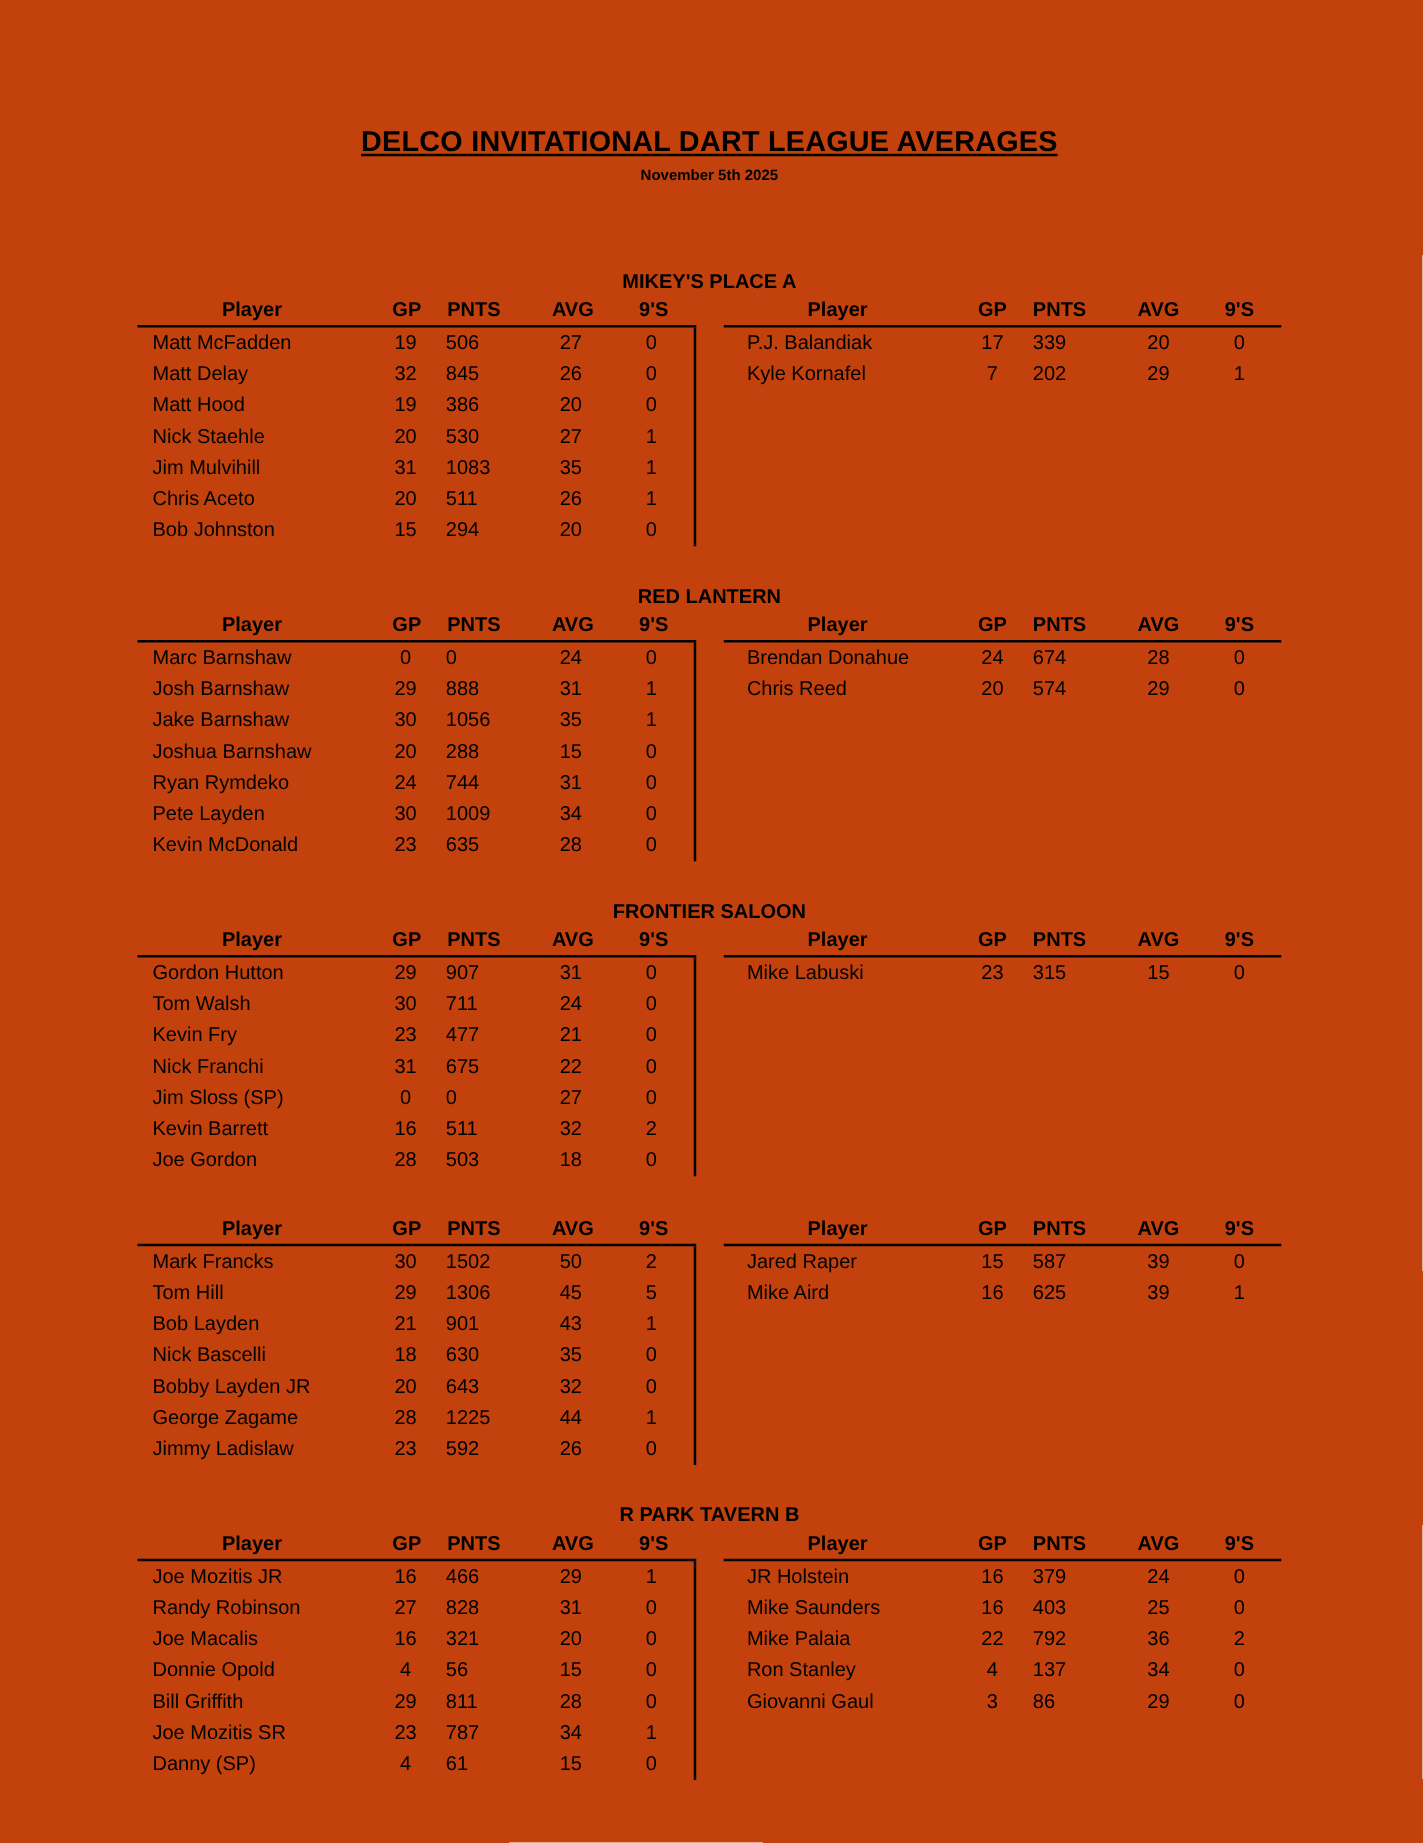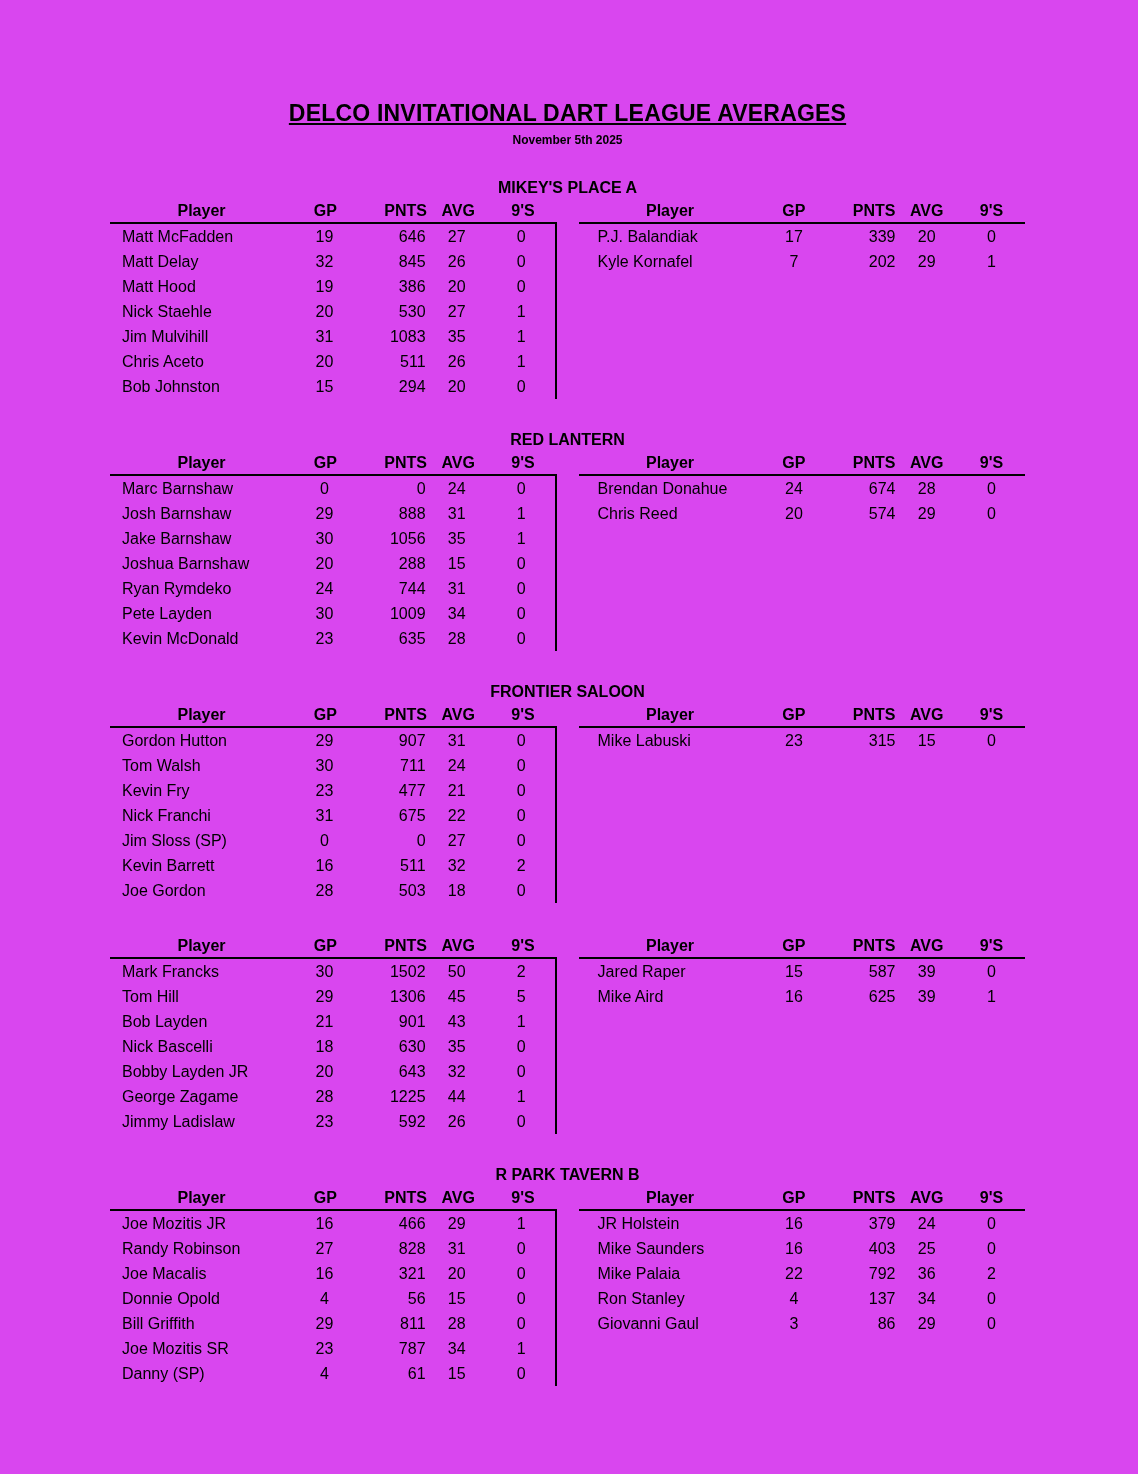--- a/index.html
+++ b/index.html
@@ -6,39 +6,39 @@
   html, body { background: #ffffff; }
   body {
     font-family: "Liberation Sans", sans-serif;
     color: #000000;
     width: 1138px;
   }
   .page {
     position: relative;
     width: 1138px;
     height: 1474px;
-    background: #d946ef;
+    background: #c2410c;
     padding: 100px 113px 0 110px;
   }
   .content { width: 915px; }
   .doc-title {
     font-size: 23px;
     font-weight: bold;
     text-align: center;
     text-decoration: underline;
     letter-spacing: 0.2px;
   }
   .doc-date {
     font-size: 12px;
     font-weight: bold;
     text-align: center;
     margin-top: 6px;
   }
   .section { margin-top: 32px; }
-  .section.first { margin-top: 32px; }
+  .section.first { margin-top: 70px; }
   .section-title {
     font-size: 16px;
     font-weight: bold;
     text-align: center;
     height: 21px;
   }
   .tables { display: flex; width: 100%; gap: 22px; }
   .half { width: 50%; }
   .hrow {
     display: flex;
@@ -51,21 +51,21 @@
   .row {
     display: flex;
     align-items: center;
     height: 25px;
     font-size: 16px;
   }
   .left .rows { border-right: 2px solid #000; }
   .hcell, .cell { overflow: hidden; white-space: nowrap; }
   .c-player { width: 41%; }
   .c-gp     { width: 14.5%; text-align: center; }
-  .c-pnts   { width: 15.5%; text-align: right; }
+  .c-pnts   { width: 15.5%; text-align: left; }
   .c-avg    { width: 14%;   text-align: center; }
   .c-nines  { width: 15%;   text-align: center; }
   .hcell.c-player { text-align: center; }
   .left  .cell.c-player { text-align: left; padding-left: 12px; }
   .right .cell.c-player { text-align: left; padding-left: 19px; }
 </style>
 </head>
 <body>
 
 <div class="page">
@@ -81,21 +81,21 @@
                 <div class="hcell c-player">Player</div>
                 <div class="hcell c-gp">GP</div>
                 <div class="hcell c-pnts">PNTS</div>
                 <div class="hcell c-avg">AVG</div>
                 <div class="hcell c-nines">9'S</div>
               </div>
               <div class="rows">
                 <div class="row">
                   <div class="cell c-player">Matt McFadden</div>
                   <div class="cell c-gp">19</div>
-                  <div class="cell c-pnts">646</div>
+                  <div class="cell c-pnts">506</div>
                   <div class="cell c-avg">27</div>
                   <div class="cell c-nines">0</div>
                 </div>
                 <div class="row">
                   <div class="cell c-player">Matt Delay</div>
                   <div class="cell c-gp">32</div>
                   <div class="cell c-pnts">845</div>
                   <div class="cell c-avg">26</div>
                   <div class="cell c-nines">0</div>
                 </div>

